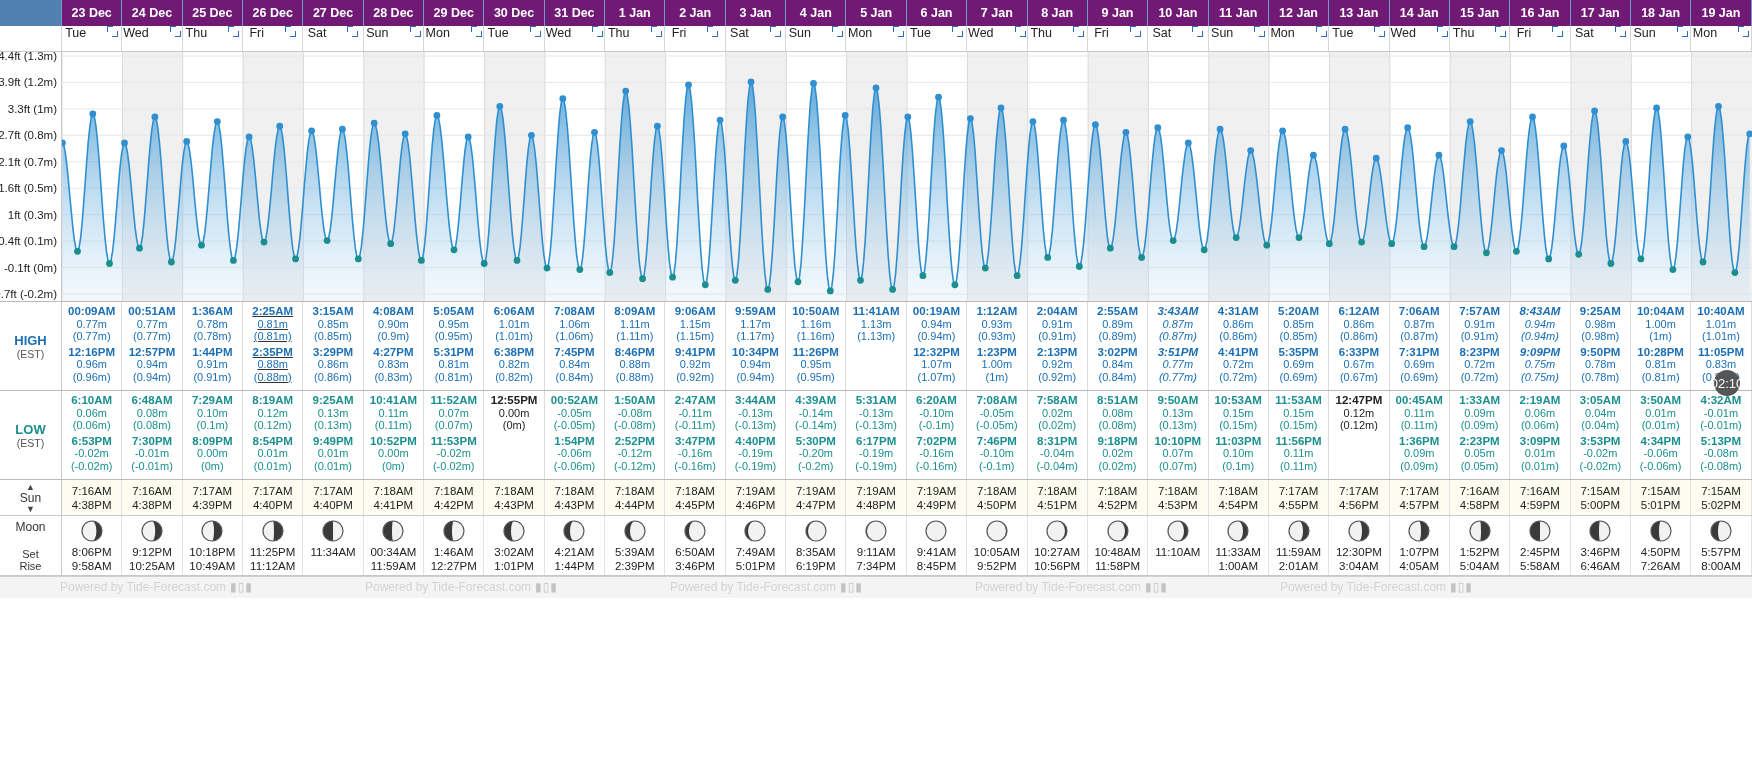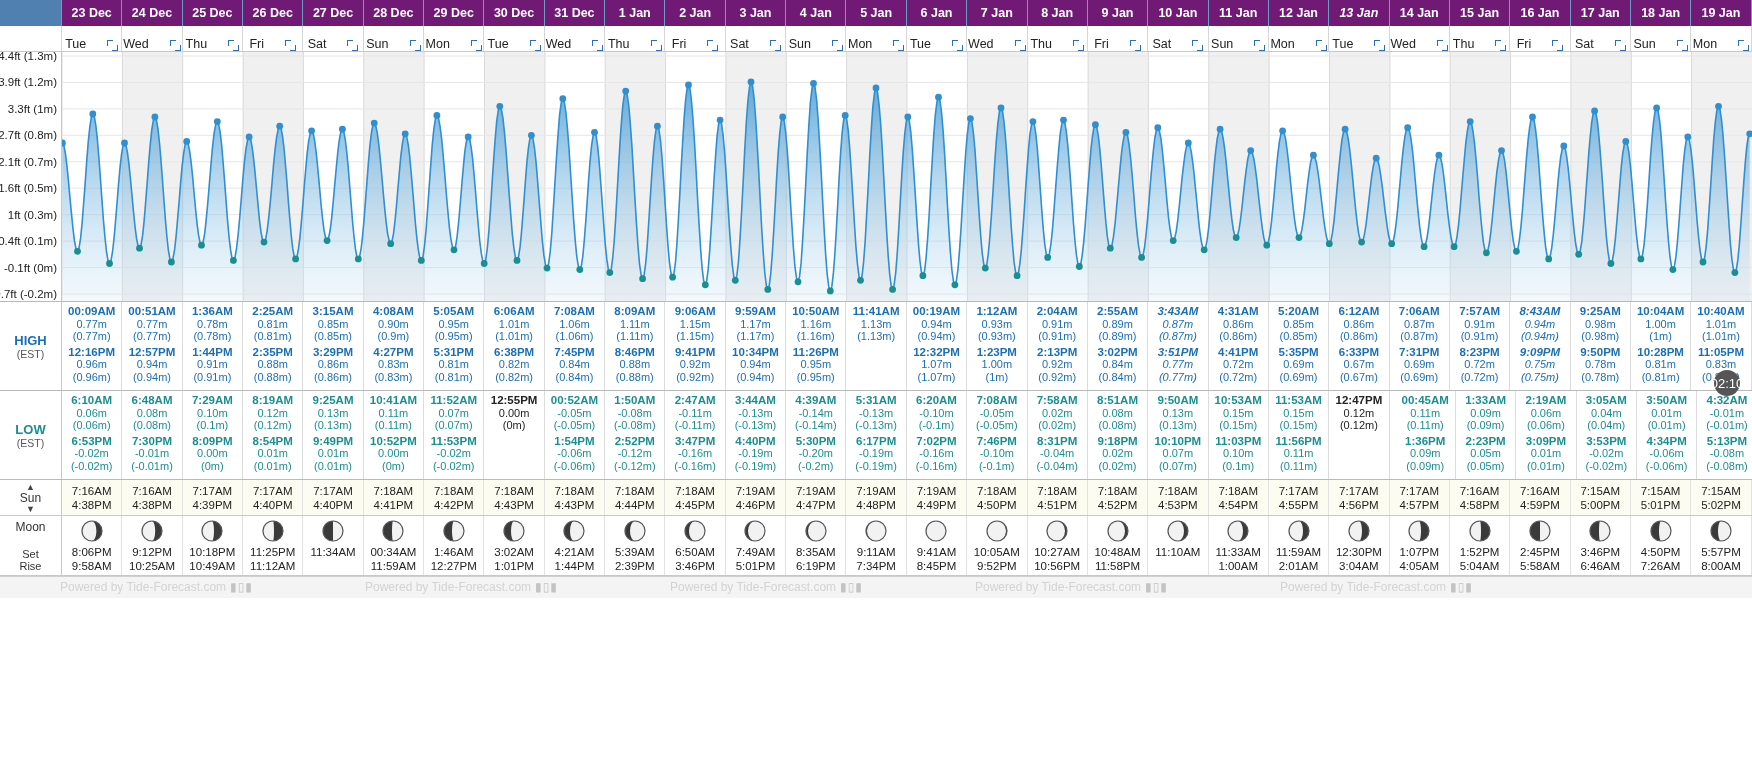--- a/index.html
+++ b/index.html
@@ -24,21 +24,21 @@
     flex:0 0 var(--cw); width:var(--cw); color:#fff; font-size:12.5px; font-weight:bold;
     display:flex; align-items:center; justify-content:center;
     border-right:1px solid #6f9bc4;
   }
   .day-header .spacer { flex:0 0 62px; width:62px; background:#4f80b0; border-right:1px solid #6f9bc4;}
 
   .dow-row { display:flex; height:26px; background:#fff; border-bottom:1px solid #c8c8c8;}
   .dow-row .spacer { flex:0 0 62px; width:62px; border-right:1px solid #d6d6d6;}
   .dow-row .cell {
     flex:0 0 var(--cw); width:var(--cw); font-size:12.5px; color:#222;
-    display:flex; align-items:flex-end; justify-content:center; gap:21px;
+    display:flex; align-items:flex-start; justify-content:center; gap:21px;
     border-right:1px solid #d6d6d6;
   }
   .expand-ico { display:inline-block; width:11px; height:11px; position:relative; }
   .expand-ico::before, .expand-ico::after{
     content:""; position:absolute; width:5px; height:5px;
   }
   .expand-ico::before{ left:0; top:0; border-left:1.6px solid #2a6ebb; border-top:1.6px solid #2a6ebb;}
   .expand-ico::after { right:0; bottom:0; border-right:1.6px solid #2a6ebb; border-bottom:1.6px solid #2a6ebb;}
 
   
@@ -120,21 +120,21 @@
         <div class="cell" style="width: 60.3571px; flex: 0 0 60.3571px;">3 Jan</div>
         <div class="cell" style="width: 60.3571px; flex: 0 0 60.3571px;">4 Jan</div>
         <div class="cell" style="width: 60.3571px; flex: 0 0 60.3571px;">5 Jan</div>
         <div class="cell" style="width: 60.3571px; flex: 0 0 60.3571px;">6 Jan</div>
         <div class="cell" style="width: 60.3571px; flex: 0 0 60.3571px;">7 Jan</div>
         <div class="cell" style="width: 60.3571px; flex: 0 0 60.3571px;">8 Jan</div>
         <div class="cell" style="width: 60.3571px; flex: 0 0 60.3571px;">9 Jan</div>
         <div class="cell" style="width: 60.3571px; flex: 0 0 60.3571px;">10 Jan</div>
         <div class="cell" style="width: 60.3571px; flex: 0 0 60.3571px;">11 Jan</div>
         <div class="cell" style="width: 60.3571px; flex: 0 0 60.3571px;">12 Jan</div>
-        <div class="cell" style="width: 60.3571px; flex: 0 0 60.3571px; font-style: italic;">13 Jan</div>
+        <div class="cell" style="width: 60.3571px; flex: 0 0 60.3571px;">13 Jan</div>
         <div class="cell" style="width: 60.3571px; flex: 0 0 60.3571px;">14 Jan</div>
         <div class="cell" style="width: 60.3571px; flex: 0 0 60.3571px;">15 Jan</div>
         <div class="cell" style="width: 60.3571px; flex: 0 0 60.3571px;">16 Jan</div>
         <div class="cell" style="width: 60.3571px; flex: 0 0 60.3571px;">17 Jan</div>
         <div class="cell" style="width: 60.3571px; flex: 0 0 60.3571px;">18 Jan</div>
         <div class="cell" style="width: 60.3571px; flex: 0 0 60.3571px;">19 Jan</div>
       </div>
   </div>
 
   <div class="dow-row">
@@ -478,21 +478,21 @@
             <div class="t">1:36AM</div>
             <div class="h">0.78m</div>
             <div class="h">(0.78m)</div>
           </div>
           <div class="ev high-c">
             <div class="t">1:44PM</div>
             <div class="h">0.91m</div>
             <div class="h">(0.91m)</div>
           </div>
         </div>
-        <div class="tide-col" style="width: 60.3571px; flex: 0 0 60.3571px;">
+        <div class="tide-col" style="width: 60.3571px; flex: 0 0 60.3571px; text-decoration: underline;">
           <div class="ev high-c">
             <div class="t">2:25AM</div>
             <div class="h">0.81m</div>
             <div class="h">(0.81m)</div>
           </div>
           <div class="ev high-c">
             <div class="t">2:35PM</div>
             <div class="h">0.88m</div>
             <div class="h">(0.88m)</div>
           </div>
@@ -1036,21 +1036,21 @@
             <div class="h">(0.11m)</div>
           </div>
         </div>
         <div class="tide-col" style="width: 60.3571px; flex: 0 0 60.3571px;">
           <div class="ev ev-dark">
             <div class="t">12:47PM</div>
             <div class="h">0.12m</div>
             <div class="h">(0.12m)</div>
           </div>
         </div>
-        <div class="tide-col" style="width: 60.3571px; flex: 0 0 60.3571px; margin-left: 6px;">
+        <div class="tide-col" style="width: 60.3571px; flex: 0 0 60.3571px;">
           <div class="ev low-c">
             <div class="t">00:45AM</div>
             <div class="h">0.11m</div>
             <div class="h">(0.11m)</div>
           </div>
           <div class="ev low-c">
             <div class="t">1:36PM</div>
             <div class="h">0.09m</div>
             <div class="h">(0.09m)</div>
           </div>

